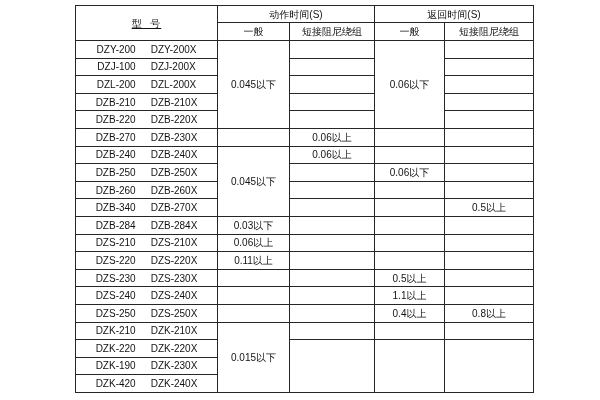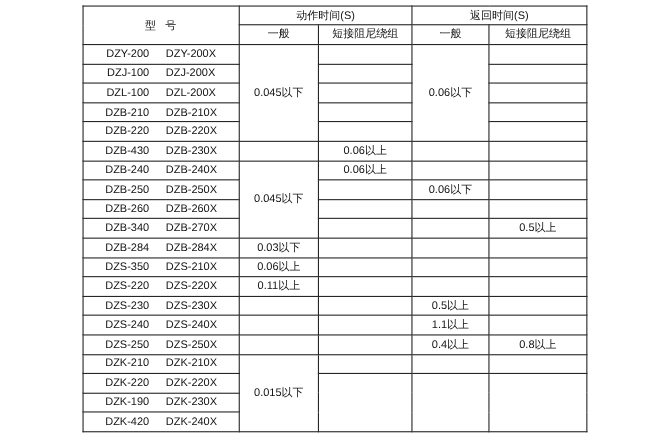--- a/index.html
+++ b/index.html
@@ -29,21 +29,21 @@
     font-weight: 400;
     color: #121212;
     text-align: center;
     vertical-align: middle;
     line-height: 1.1;
     overflow: hidden;
     white-space: nowrap;
   }
   thead tr.hr1 { height: 17px; }
   thead tr.hr2 { height: 18px; }
-  th.model-h { white-space: pre; letter-spacing: 1px; }
+  th.model-h { white-space: pre; letter-spacing: 1px; text-decoration: underline; }
   td.model-cell .m1 { display: inline-block; margin-right: 15px; }
   td.model-cell .m2 { display: inline-block; }
 </style>
 </head>
 <body>
 
 <div class="canvas">
   <table class="spec-table">
     <colgroup>
       <col style="width:142px">
@@ -72,36 +72,36 @@
           <td></td>
           <td rowspan="5">0.06以下</td>
           <td></td>
         </tr>
         <tr>
           <td class="model-cell"><span class="m1">DZJ-100</span><span class="m2">DZJ-200X</span></td>
           <td></td>
           <td></td>
         </tr>
         <tr>
-          <td class="model-cell"><span class="m1">DZL-100</span><span class="m2">DZL-200X</span></td>
+          <td class="model-cell"><span class="m1">DZL-200</span><span class="m2">DZL-200X</span></td>
           <td></td>
           <td></td>
         </tr>
         <tr>
           <td class="model-cell"><span class="m1">DZB-210</span><span class="m2">DZB-210X</span></td>
           <td></td>
           <td></td>
         </tr>
         <tr>
           <td class="model-cell"><span class="m1">DZB-220</span><span class="m2">DZB-220X</span></td>
           <td></td>
           <td></td>
         </tr>
         <tr>
-          <td class="model-cell"><span class="m1">DZB-430</span><span class="m2">DZB-230X</span></td>
+          <td class="model-cell"><span class="m1">DZB-270</span><span class="m2">DZB-230X</span></td>
           <td></td>
           <td>0.06以上</td>
           <td></td>
           <td></td>
         </tr>
         <tr>
           <td class="model-cell"><span class="m1">DZB-240</span><span class="m2">DZB-240X</span></td>
           <td rowspan="4">0.045以下</td>
           <td>0.06以上</td>
           <td></td>
@@ -126,21 +126,21 @@
           <td>0.5以上</td>
         </tr>
         <tr>
           <td class="model-cell"><span class="m1">DZB-284</span><span class="m2">DZB-284X</span></td>
           <td>0.03以下</td>
           <td></td>
           <td></td>
           <td></td>
         </tr>
         <tr>
-          <td class="model-cell"><span class="m1">DZS-350</span><span class="m2">DZS-210X</span></td>
+          <td class="model-cell"><span class="m1">DZS-210</span><span class="m2">DZS-210X</span></td>
           <td>0.06以上</td>
           <td></td>
           <td></td>
           <td></td>
         </tr>
         <tr>
           <td class="model-cell"><span class="m1">DZS-220</span><span class="m2">DZS-220X</span></td>
           <td>0.11以上</td>
           <td></td>
           <td></td>

